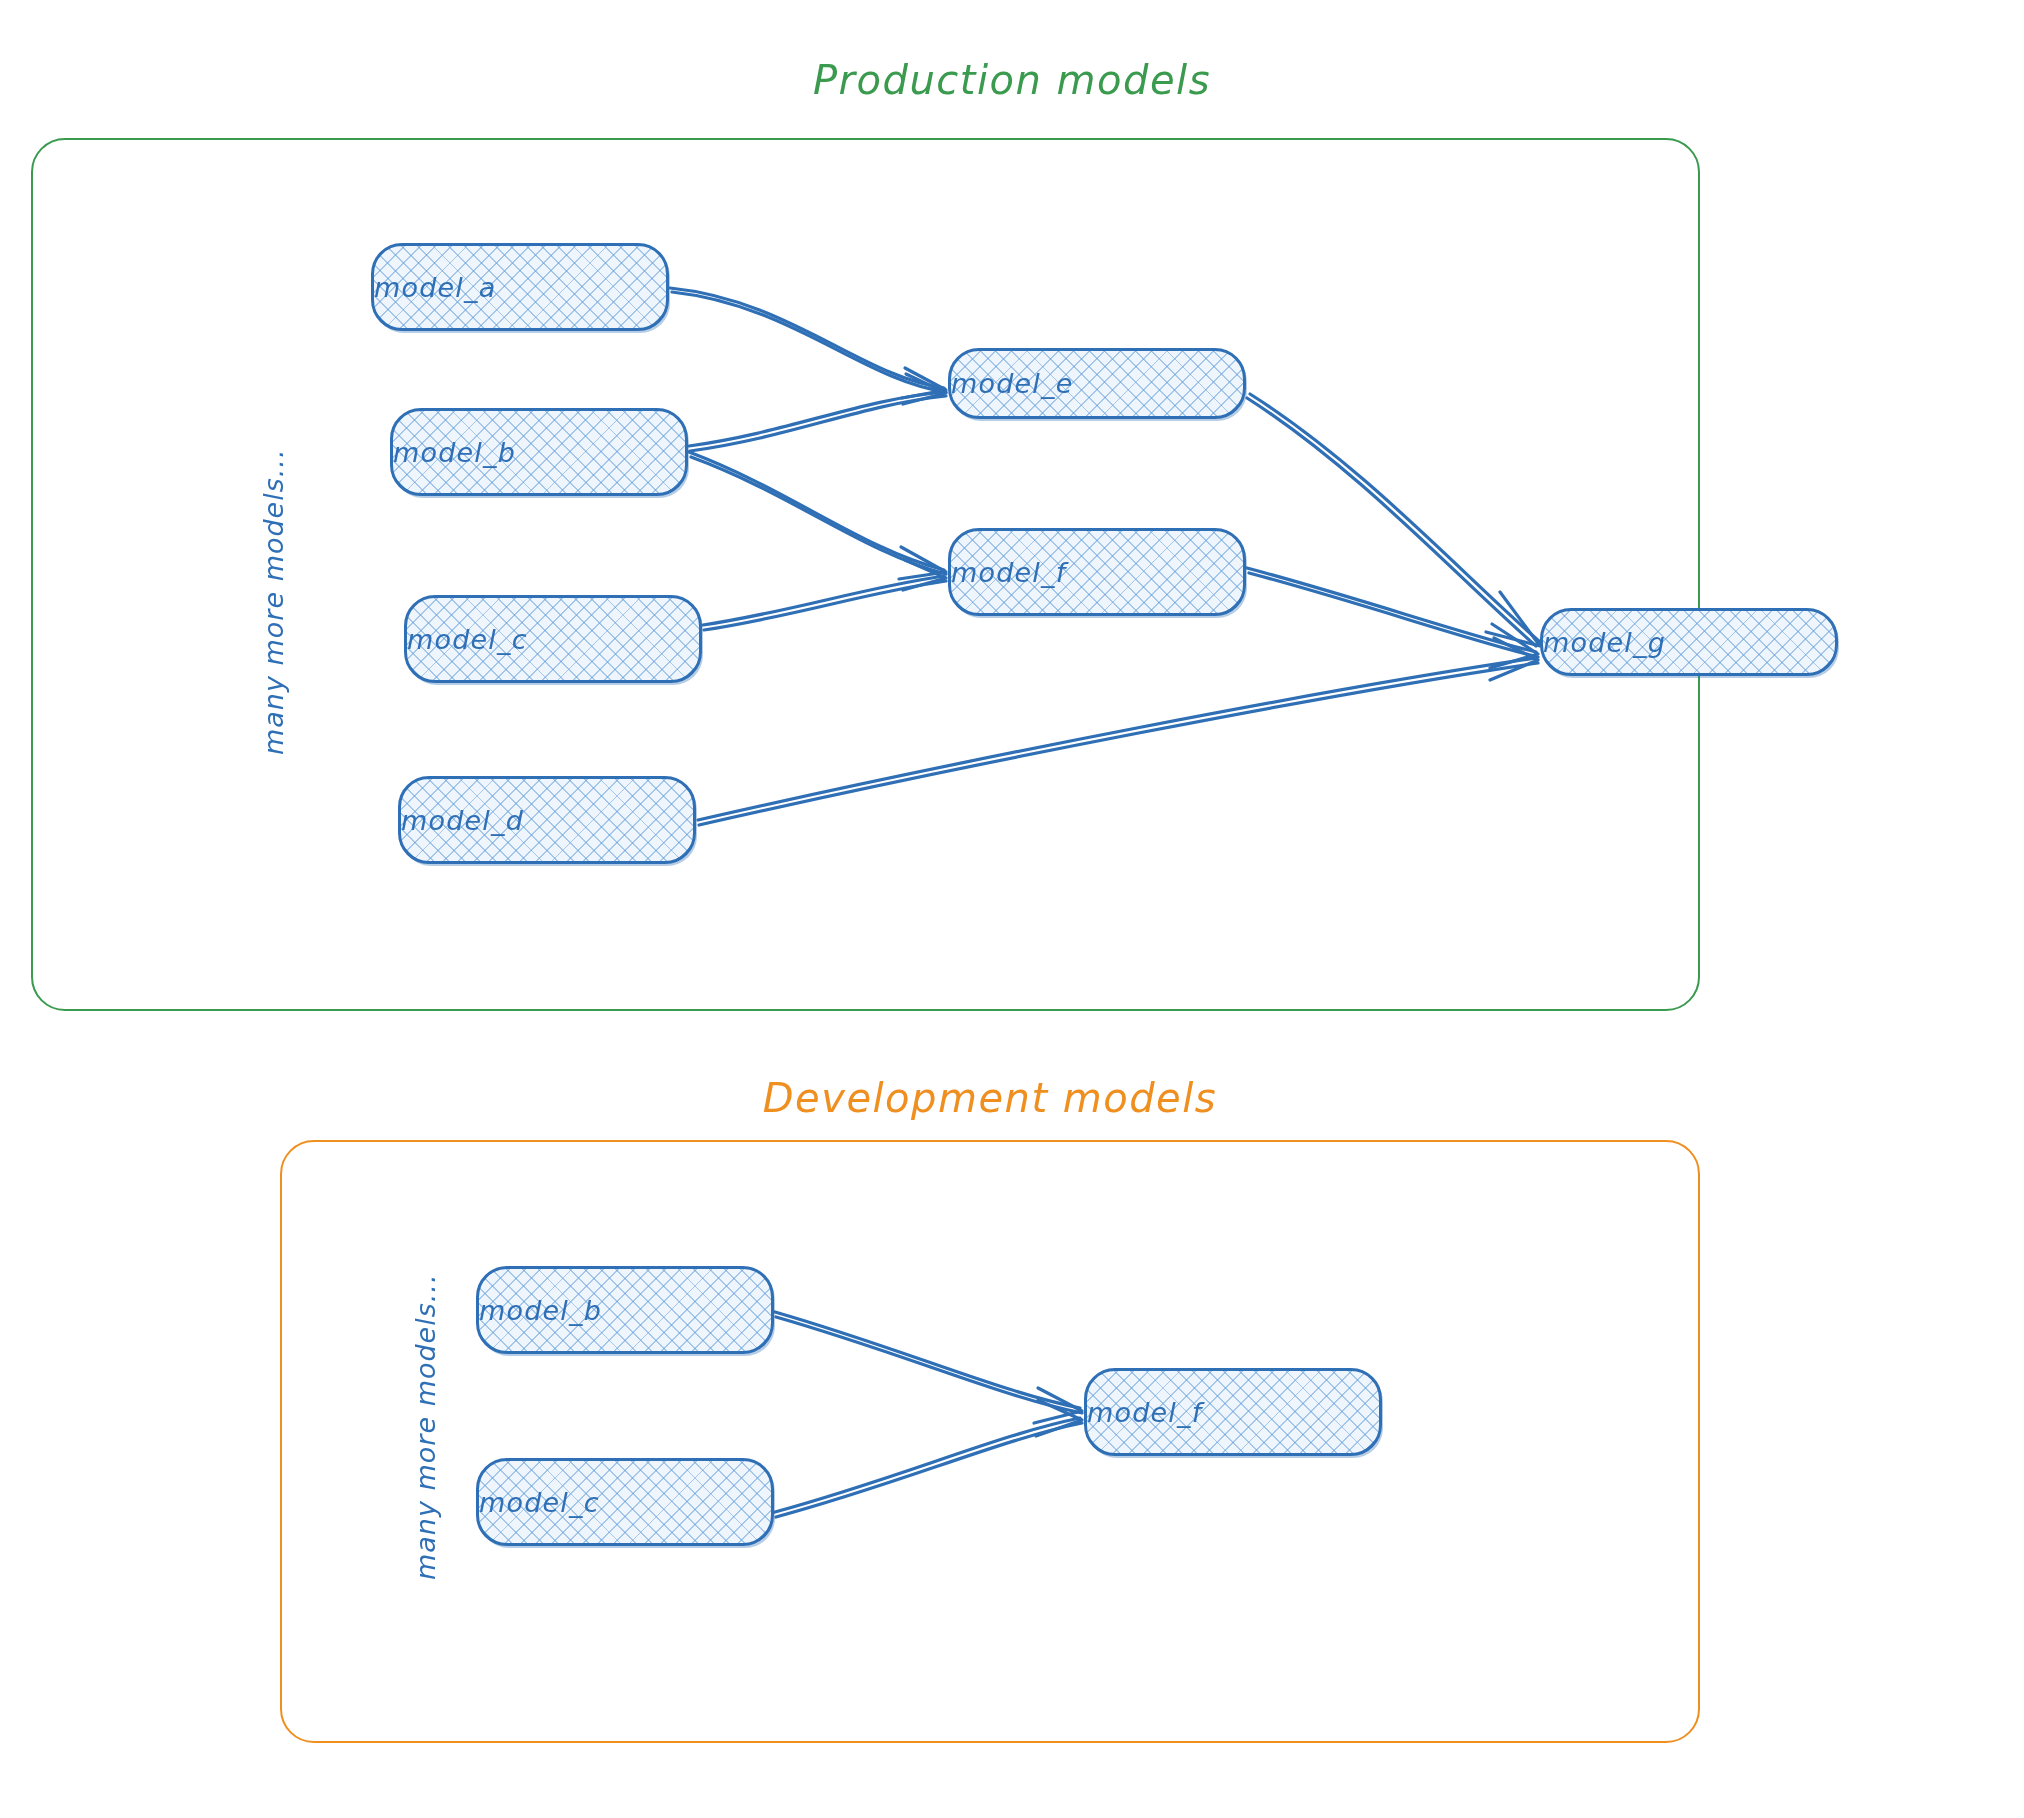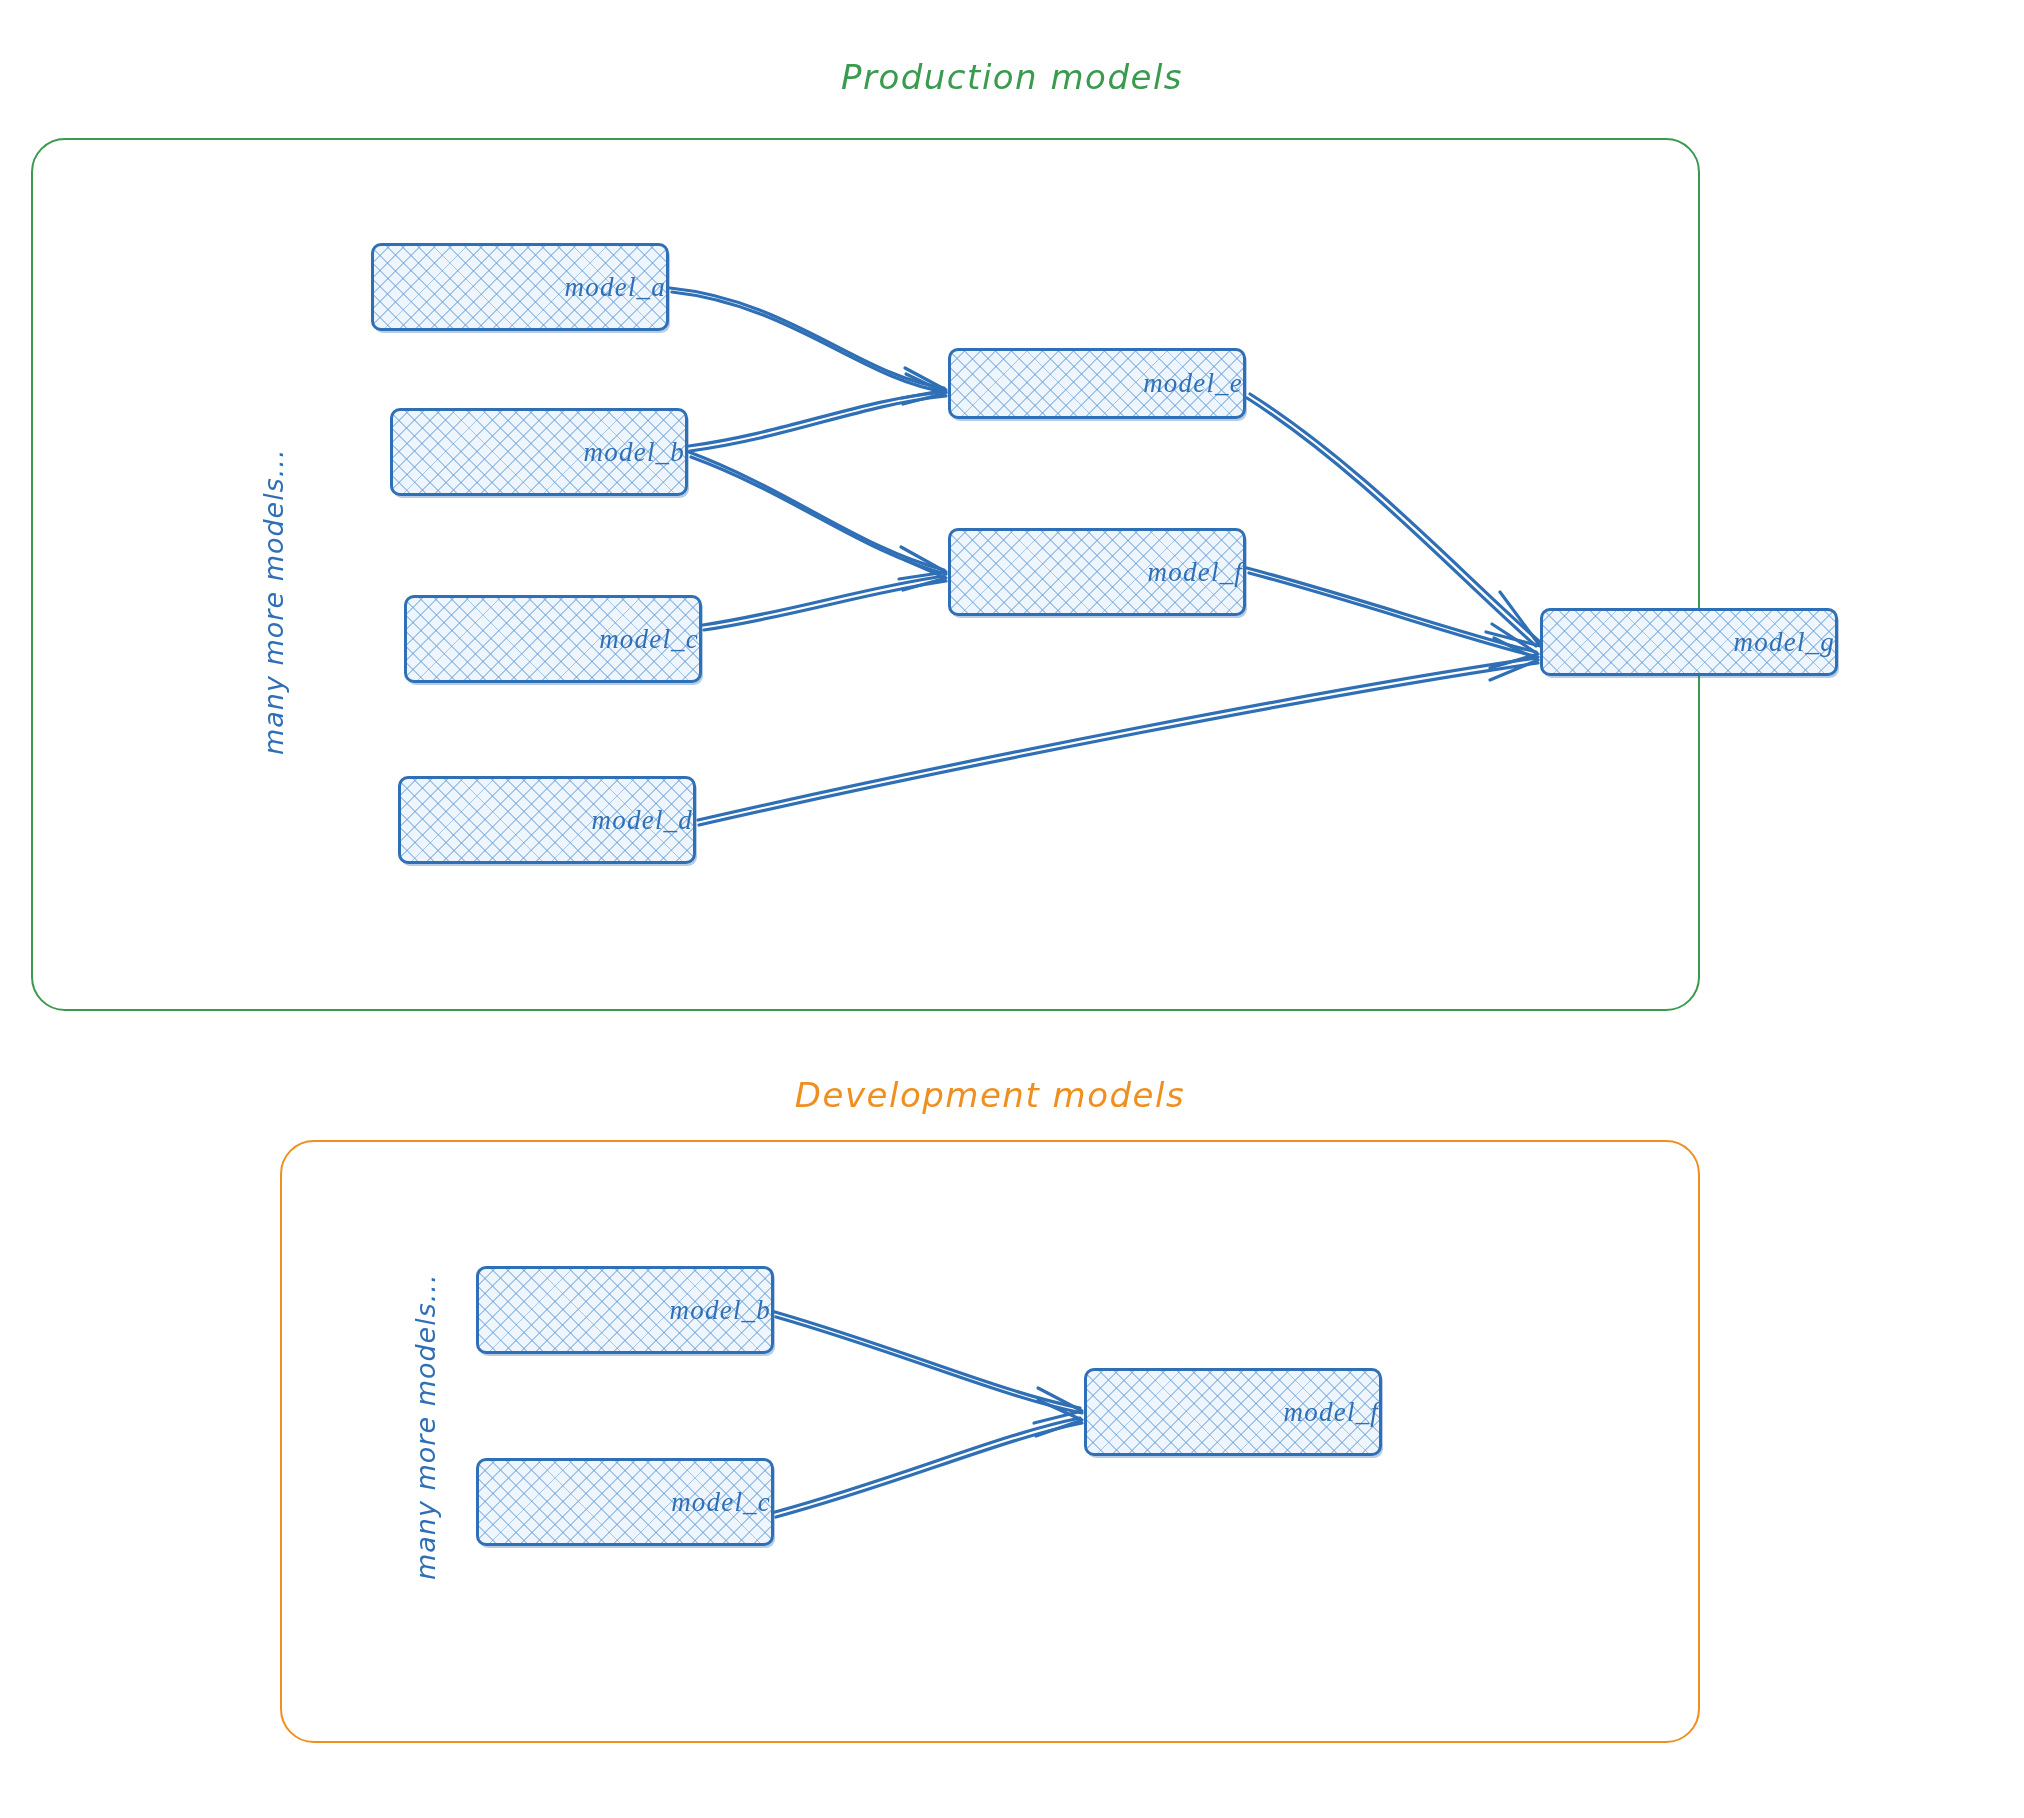--- a/index.html
+++ b/index.html
@@ -20,21 +20,21 @@
     left: 0; top: 0;
     width: 2024px;
     height: 1818px;
   }
 
   
   .group-title {
     position: absolute;
     text-align: center;
     font-family: "DejaVu Sans", sans-serif;
-    font-size: 34px;
+    font-size: 40px;
     letter-spacing: 1.5px;
     white-space: nowrap;
     font-style: italic;
     font-weight: 500;
   }
   #prod-title {
     left: 0; right: 0;
     top: 57px;
     color: #3a9a4e;
   }
@@ -78,38 +78,37 @@
     transform: rotate(-90deg);
   }
   #prod-side-label { left: 258px; top: 755px; }
   #dev-side-label  { left: 410px; top: 1580px; }
 
   
   .node {
     position: absolute;
     box-sizing: border-box;
     border: 3px solid #2f6fb5;
-    border-radius: 10px;
+    border-radius: 31px;
     display: flex;
     align-items: center;
-    justify-content: flex-end;
+    justify-content: flex-start;
     background-color: #eef5fd;
     background-image:
       repeating-linear-gradient(45deg,
         rgba(102,160,218,0.55) 0px,
         rgba(102,160,218,0.55) 1.4px,
         rgba(255,255,255,0) 1.4px,
         rgba(255,255,255,0) 11px),
       repeating-linear-gradient(-45deg,
         rgba(102,160,218,0.55) 0px,
         rgba(102,160,218,0.55) 1.4px,
         rgba(255,255,255,0) 1.4px,
         rgba(255,255,255,0) 11px);
     box-shadow: 2px 3px 0 -1px rgba(47,111,181,0.35);
-    font-family: Liberation Serif, serif;
   }
   .node-label {
     color: #2f6fb5;
     font-size: 27px;
     font-style: italic;
     letter-spacing: 1.2px;
     white-space: nowrap;
     pointer-events: none;
   }
 </style>

